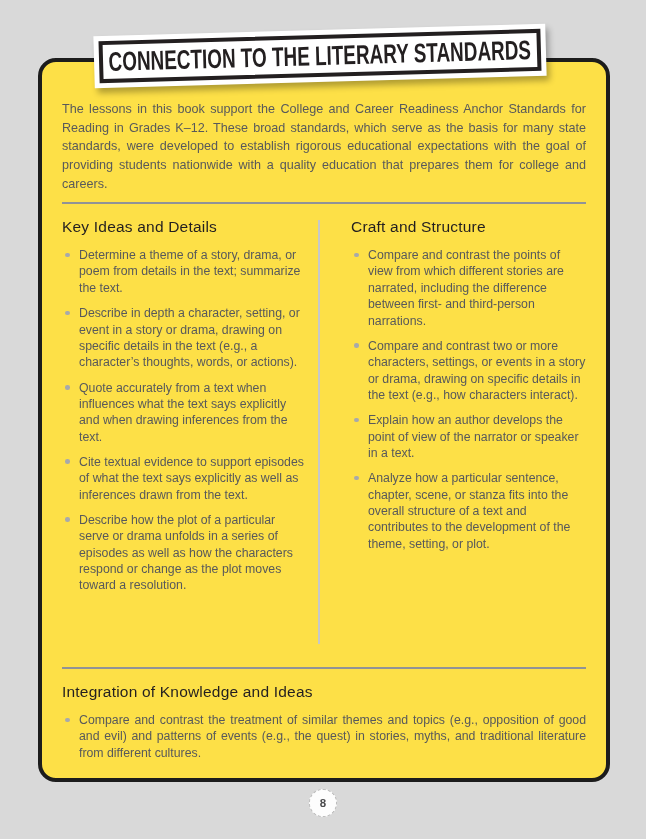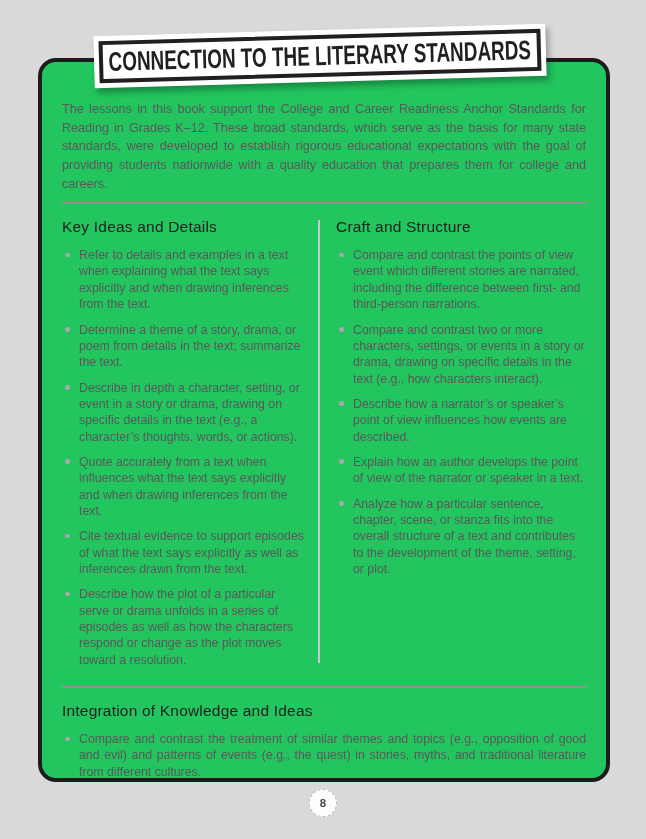--- a/index.html
+++ b/index.html
@@ -4,35 +4,35 @@
 <style>
   html,body{margin:0;padding:0;}
   body{
     width:646px;height:839px;position:relative;overflow:hidden;
     background:#d9d9d9;
     font-family:"Liberation Sans",sans-serif;
     -webkit-font-smoothing:antialiased;
   }
   .card{
     position:absolute;left:38px;top:58px;width:572px;height:724px;
-    box-sizing:border-box;background:#22c55e;
+    box-sizing:border-box;background:#fde047;
     border:4px solid #1c1c1c;border-radius:18px;
     padding:38px 20px 0 20px;overflow:hidden;
   }
   .intro{
     margin:0;font-size:12.6px;line-height:1.48;color:#58595b;
     text-align:justify;
   }
   hr.divider{
     border:0;border-top:2px solid #919396;margin:9px 0 14px;
   }
   .columns{display:flex;min-height:440px;}
   .col-left{width:256px;box-sizing:border-box;padding-right:12px;}
   .vdiv{width:2px;background:#c6c8ca;margin:2px 0 14px;}
-  .col-right{flex:1;padding-left:16px;}
+  .col-right{flex:1;padding-left:31px;}
   h2.sec-head{
     font-size:15.5px;font-weight:normal;color:#231f20;
     margin:0 0 11px;letter-spacing:.2px;
   }
   ul.bullets{
     list-style:none;margin:0;padding:0;
     font-size:12.3px;line-height:1.33;color:#58595b;
   }
   ul.bullets li{position:relative;padding-left:17px;margin:0 0 9px;}
   ul.bullets li::before{
@@ -75,35 +75,33 @@
 <div class="card">
 
   <p class="intro">The lessons in this book support the College and Career Readiness Anchor Standards for Reading in Grades K–12. These broad standards, which serve as the basis for many state standards, were developed to establish rigorous educational expectations with the goal of providing students nationwide with a quality education that prepares them for college and careers.</p>
 
   <hr class="divider">
 
   <div class="columns">
     <section class="col-left">
       <h2 class="sec-head">Key Ideas and Details</h2>
       <ul class="bullets">
-          <li>Refer to details and examples in a text when explaining what the text says explicitly and when drawing inferences from the text.</li>
           <li>Determine a theme of a story, drama, or poem from details in the text; summarize the text.</li>
           <li>Describe in depth a character, setting, or event in a story or drama, drawing on specific details in the text (e.g., a character’s thoughts, words, or actions).</li>
           <li>Quote accurately from a text when influences what the text says explicitly and when drawing inferences from the text.</li>
           <li>Cite textual evidence to support episodes of what the text says explicitly as well as inferences drawn from the text.</li>
           <li>Describe how the plot of a particular serve or drama unfolds in a series of episodes as well as how the characters respond or change as the plot moves toward a resolution.</li>
         </ul>
     </section>
     <div class="vdiv"></div>
     <section class="col-right">
       <h2 class="sec-head">Craft and Structure</h2>
       <ul class="bullets">
-          <li>Compare and contrast the points of view event which different stories are narrated, including the difference between first- and third-person narrations.</li>
+          <li>Compare and contrast the points of view from which different stories are narrated, including the difference between first- and third-person narrations.</li>
           <li>Compare and contrast two or more characters, settings, or events in a story or drama, drawing on specific details in the text (e.g., how characters interact).</li>
-          <li>Describe how a narrator’s or speaker’s point of view influences how events are described.</li>
           <li>Explain how an author develops the point of view of the narrator or speaker in a text.</li>
           <li>Analyze how a particular sentence, chapter, scene, or stanza fits into the overall structure of a text and contributes to the development of the theme, setting, or plot.</li>
         </ul>
     </section>
   </div>
 
   <hr class="divider">
 
   <section class="bottom-sec">
     <h2 class="sec-head">Integration of Knowledge and Ideas</h2>

